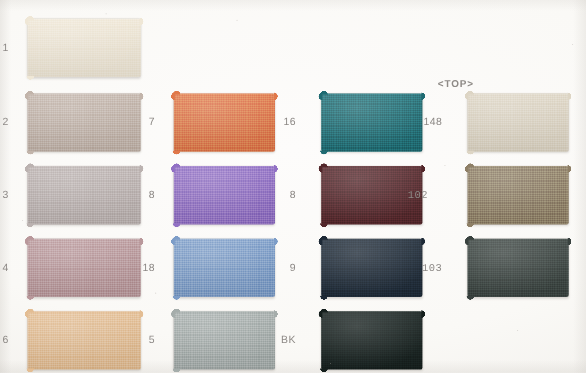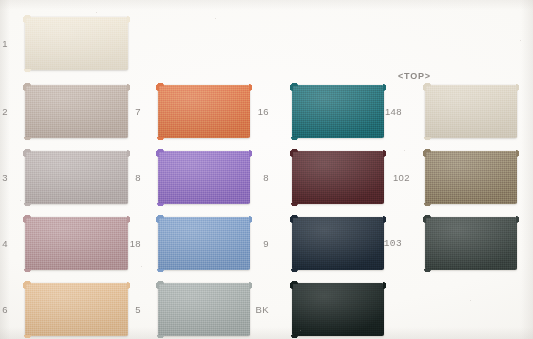--- a/index.html
+++ b/index.html
@@ -243,21 +243,21 @@
         <div class="swatch" title="101 — oatmeal flecked beige" style="left: 425px; top: 85px; width: 92px; height: 53px; background: rgb(221, 213, 196);">
           <div class="weave"></div>
           <div class="sheen"></div>
         </div>
         <div class="pink-top" style="background: radial-gradient(circle at 3.5px 4px, rgb(221, 213, 196) 3.3px, rgba(0, 0, 0, 0) 3.5px); inset: 82px auto auto 424px; width: 94px;"></div>
         <div class="pink-bot" style="background: radial-gradient(circle at 3.5px 0px, rgb(221, 213, 196) 3.3px, rgba(0, 0, 0, 0) 3.5px); inset: 137px auto auto 424px; width: 94px;"></div>
         <div class="pink-l" style="background: radial-gradient(circle at 4px 3.5px, rgb(221, 213, 196) 3.3px, rgba(0, 0, 0, 0) 3.5px); top: 84px; bottom: auto; height: 55px; left: 422px;"></div>
         <div class="pink-r" style="background: radial-gradient(circle at 0px 3.5px, rgb(221, 213, 196) 3.3px, rgba(0, 0, 0, 0) 3.5px); inset: 84px auto auto 516px; height: 55px;"></div>
       </div>
       <div class="cell">
-        <div class="label" style="left: 384px; width: 26px; top: 172.5px;">102</div>
+        <div class="label" style="left: 363px; width: 26px; top: 172.5px; font-family: Liberation Mono, monospace;">102</div>
         <div class="swatch" title="102 — olive brown heather" style="left: 425px; top: 151px; width: 92px; height: 53px; background: rgb(142, 127, 102);">
           <div class="weave"></div>
           <div class="sheen"></div>
         </div>
         <div class="pink-top" style="background: radial-gradient(circle at 3.5px 4px, rgb(142, 127, 102) 3.3px, rgba(0, 0, 0, 0) 3.5px); inset: 148px auto auto 424px; width: 94px;"></div>
         <div class="pink-bot" style="background: radial-gradient(circle at 3.5px 0px, rgb(142, 127, 102) 3.3px, rgba(0, 0, 0, 0) 3.5px); inset: 203px auto auto 424px; width: 94px;"></div>
         <div class="pink-l" style="background: radial-gradient(circle at 4px 3.5px, rgb(142, 127, 102) 3.3px, rgba(0, 0, 0, 0) 3.5px); top: 150px; bottom: auto; height: 55px; left: 422px;"></div>
         <div class="pink-r" style="background: radial-gradient(circle at 0px 3.5px, rgb(142, 127, 102) 3.3px, rgba(0, 0, 0, 0) 3.5px); inset: 150px auto auto 516px; height: 55px;"></div>
       </div>
       <div class="cell">

